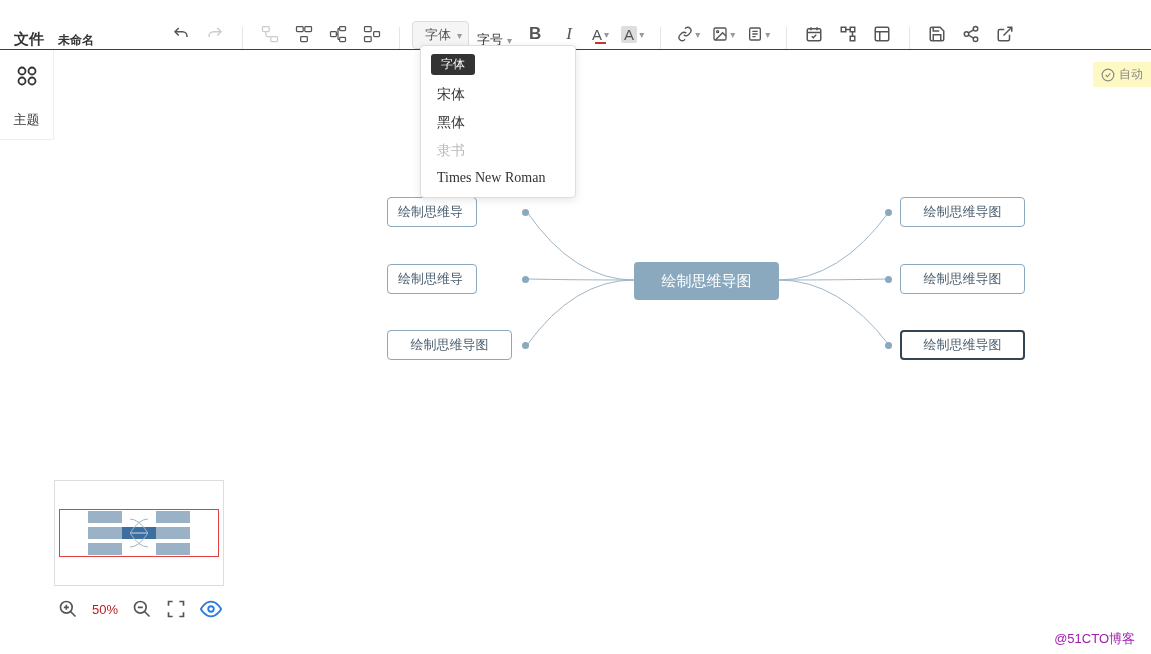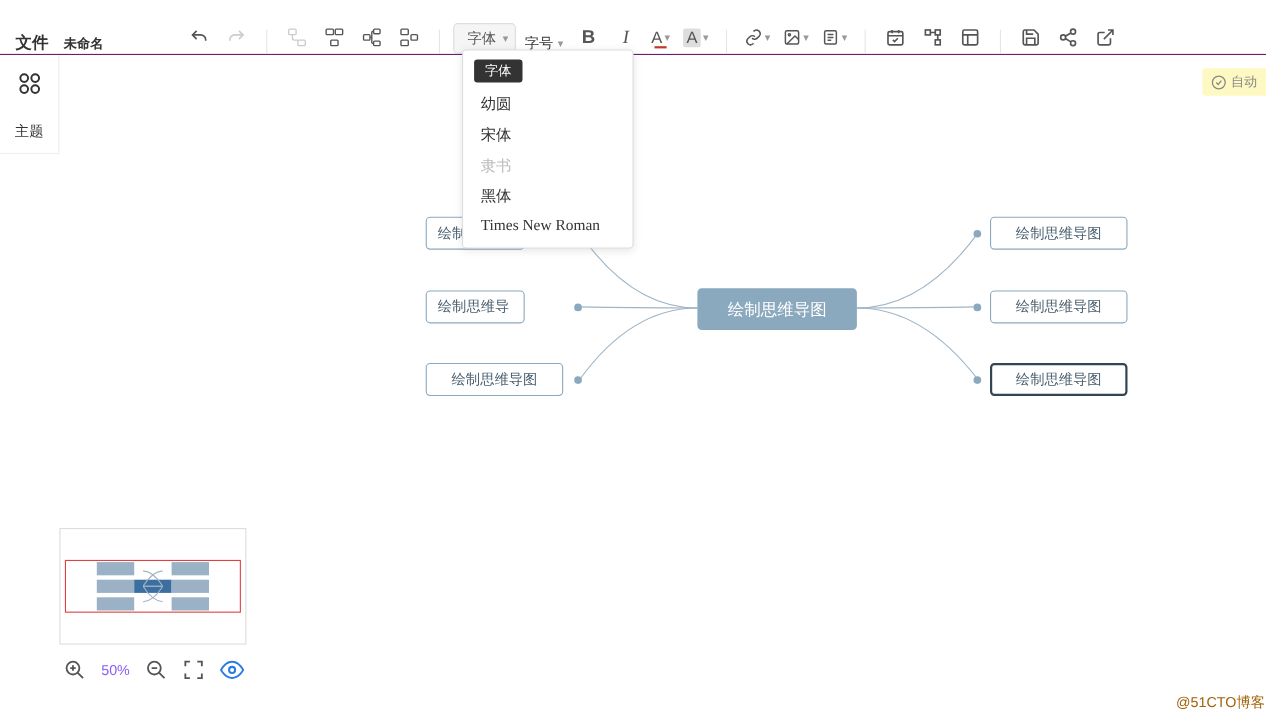--- a/index.html
+++ b/index.html
@@ -48,25 +48,25 @@
     .connectors { position: absolute; left: 0; top: 0; width: 100%; height: 100%; pointer-events: none; z-index: -1; }
     
     
     .overview { position: absolute; left: 54px; bottom: 68px; width: 170px; height: 106px; background: #fff; border: 1px solid #ddd; display: flex; align-items: center; justify-content: center; }
     .mini { width: 160px; height: 48px; border: 1px solid #e04040; display: flex; align-items: center; justify-content: center; gap: 0; }
     .mini .mbox { width: 34px; height: 12px; background: #9bb1c6; }
     .mini .cbox { background: #3c6ea0; }
     .mini .col { display: flex; flex-direction: column; gap: 4px; }
     .mini svg { position: absolute; }
     
-    .zoombar { position: absolute; left: 58px; bottom: 34px; display: flex; align-items: center; gap: 14px; color: #8b5cf6; }
+    .zoombar { position: absolute; left: 58px; bottom: 34px; display: flex; align-items: center; gap: 14px; color: #b91c1c; }
     .zoombar .zb { cursor: pointer; display: inline-flex; }
     .zoombar .eye { color: #2c7be5; }
     
-    .watermark { position: absolute; right: 1px; bottom: 6px; color: #a16207; font-size: 13px; }
+    .watermark { position: absolute; right: 16px; bottom: 6px; color: #a21caf; font-size: 13px; }
   </style>
 </head>
 <body>
 
 <div class="topbar">
   <span class="file-label">文件</span>
   <span class="file-name">未命名</span>
   <span style="width:60px"></span>
 
   <span class="tool-btn">
@@ -221,24 +221,23 @@
 <div class="autosave">
   <svg width="14" height="14" viewBox="0 0 24 24" fill="none" stroke="#888" stroke-width="2">
       <circle cx="12" cy="12" r="10"></circle>
       <path d="M8 12l3 3 5-6"></path>
     </svg>
   <span>自动</span>
 </div>
 
 <div class="font-popup">
   <span class="chip">字体</span>
-  <div class="opt">幼圆</div>
   <div class="opt">宋体</div>
+  <div class="opt">黑体</div>
   <div class="opt muted">隶书</div>
-  <div class="opt">黑体</div>
   <div class="opt" style="font-family:'Times New Roman',serif">Times New Roman</div>
 </div>
 
 <div class="canvas">
   <svg class="connectors">
     <path d="M580 230 Q520 230 473 162" stroke="#9fb5c6" stroke-width="1" fill="none"></path>
     <path d="M580 230 Q520 230 473 229" stroke="#9fb5c6" stroke-width="1" fill="none"></path>
     <path d="M580 230 Q520 230 473 295" stroke="#9fb5c6" stroke-width="1" fill="none"></path>
     <path d="M725 230 Q785 230 835 162" stroke="#9fb5c6" stroke-width="1" fill="none"></path>
     <path d="M725 230 Q785 230 835 229" stroke="#9fb5c6" stroke-width="1" fill="none"></path>

